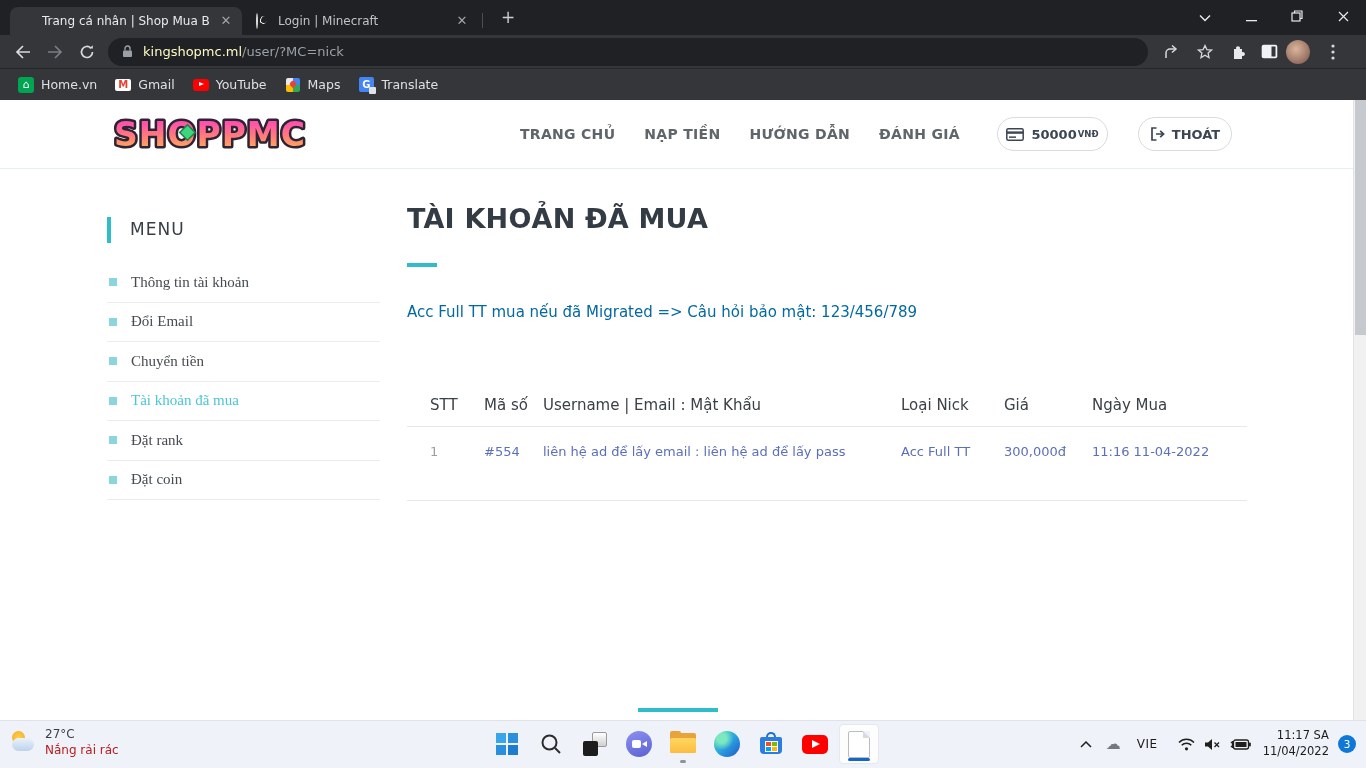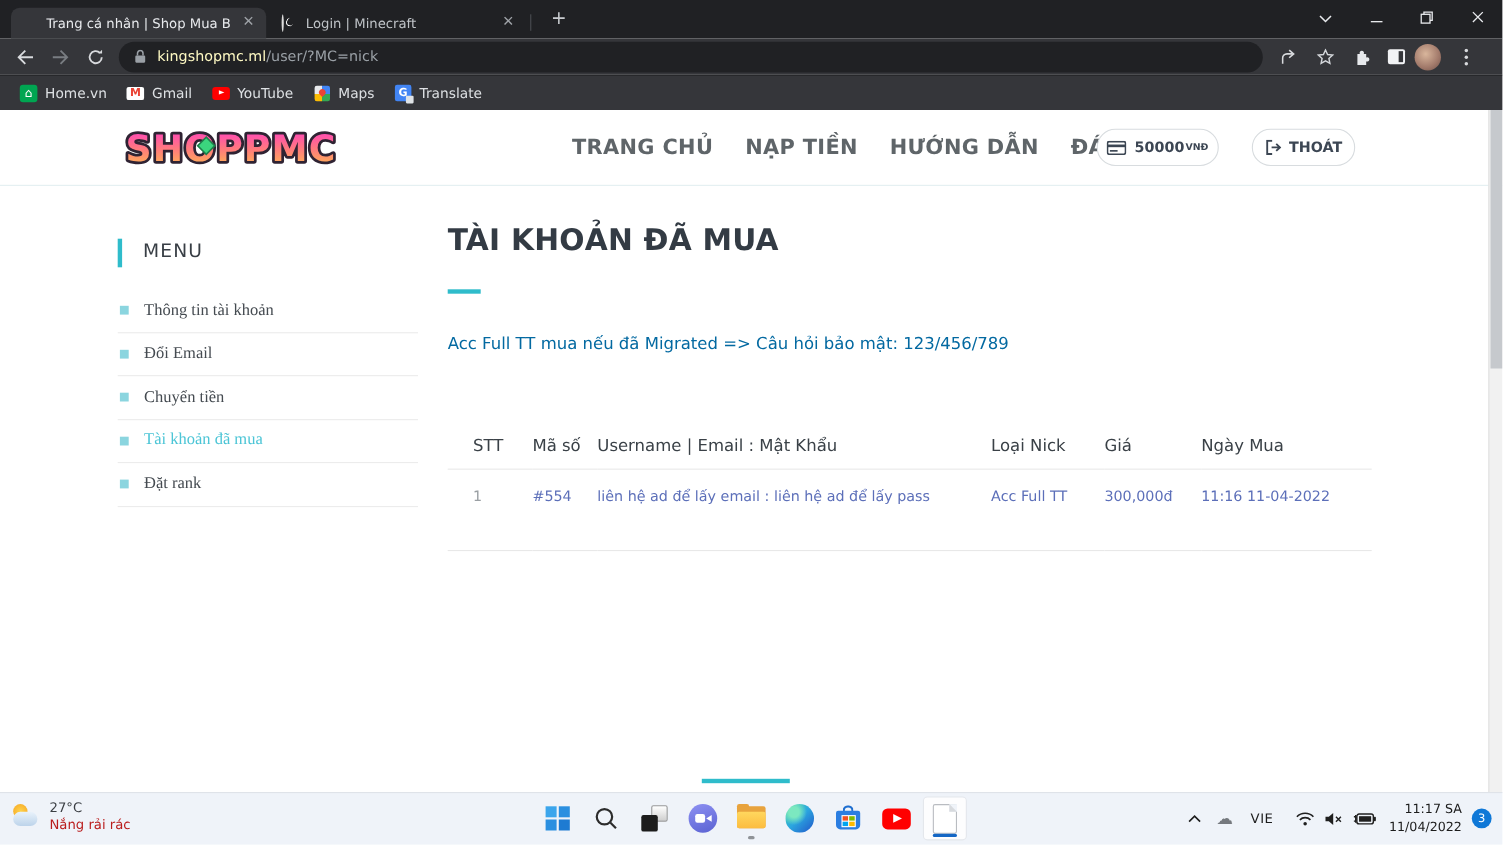--- a/index.html
+++ b/index.html
@@ -40,21 +40,21 @@
   .ico-yt:after{content:"";position:absolute;left:6px;top:3.5px;border-left:5px solid #fff;border-top:2.5px solid transparent;border-bottom:2.5px solid transparent;}
   .ico-maps{width:14px;height:14px;border-radius:2px;background:conic-gradient(#4285f4 0 25%,#34a853 0 50%,#fbbc04 0 75%,#e8eaed 0);position:relative;}
   .ico-maps:after{content:"";position:absolute;left:4px;top:3px;width:6px;height:6px;background:#ea4335;border-radius:50% 50% 50% 0;transform:rotate(-45deg);}
   .ico-translate{width:15px;height:15px;border-radius:2px;background:#4285f4;color:#fff;font-size:10px;font-weight:bold;line-height:15px;text-align:center;position:relative;}
   .ico-translate:after{content:"";position:absolute;right:-2px;bottom:-2px;width:7px;height:7px;background:#dfe3e6;border-radius:1px;}
   
   .page{position:absolute;top:100px;left:0;width:1366px;height:620px;background:#fff;overflow:hidden;}
   .site-header{position:absolute;top:0;left:0;width:1366px;height:69px;border-bottom:1px solid #e3eff1;box-sizing:border-box;background:#fff;}
   .logo{position:absolute;left:110px;top:10px;}
   .main-nav{position:absolute;left:520px;top:0;height:68px;display:flex;align-items:center;gap:29px;}
-  .main-nav .nav-link{font-size:19px;font-weight:bold;color:#5f6569;letter-spacing:.3px;white-space:nowrap;}
+  .main-nav .nav-link{font-size:14px;font-weight:bold;color:#5f6569;letter-spacing:.3px;white-space:nowrap;}
   .hdr-search{margin-left:34px;display:flex;align-items:center;}
   .pill{position:absolute;top:17px;height:34px;border:1px solid #d8dcdf;border-radius:17px;box-sizing:border-box;display:flex;align-items:center;justify-content:center;color:#3c4653;font-size:13px;font-weight:bold;background:#fff;}
   .pill-balance{left:997px;width:111px;}
   .pill-logout{left:1138px;width:94px;}
   .pill sup{font-size:8.5px;margin-left:1px;}
   .pill svg{margin-right:7px;}
   
   .menu-accent{position:absolute;left:107px;top:117px;width:4px;height:26px;background:#2fbccb;}
   .menu-title{position:absolute;left:130px;top:119px;font-size:17px;color:#383e45;letter-spacing:1px;}
   .menu-list{position:absolute;left:107px;top:163px;width:273px;font-family:Liberation Serif, serif;}
@@ -320,20 +320,24 @@
       <span class="mi-label">Chuyển tiền</span>
     </div>
     <div class="menu-item active">
       <span class="bullet"></span>
       <span class="mi-label">Tài khoản đã mua</span>
     </div>
     <div class="menu-item">
       <span class="bullet"></span>
       <span class="mi-label">Đặt rank</span>
     </div>
+    <div class="menu-item">
+      <span class="bullet"></span>
+      <span class="mi-label">Đặt coin</span>
+    </div>
   </div>
 
   <div class="page-title">TÀI KHOẢN ĐÃ MUA</div>
   <div class="title-underline"></div>
   <div class="note">Acc Full TT mua nếu đã Migrated =&gt; Câu hỏi bảo mật: 123/456/789</div>
 
   <table class="tbl">
     <colgroup>
         <col style="width:77px">
         <col style="width:59px">

